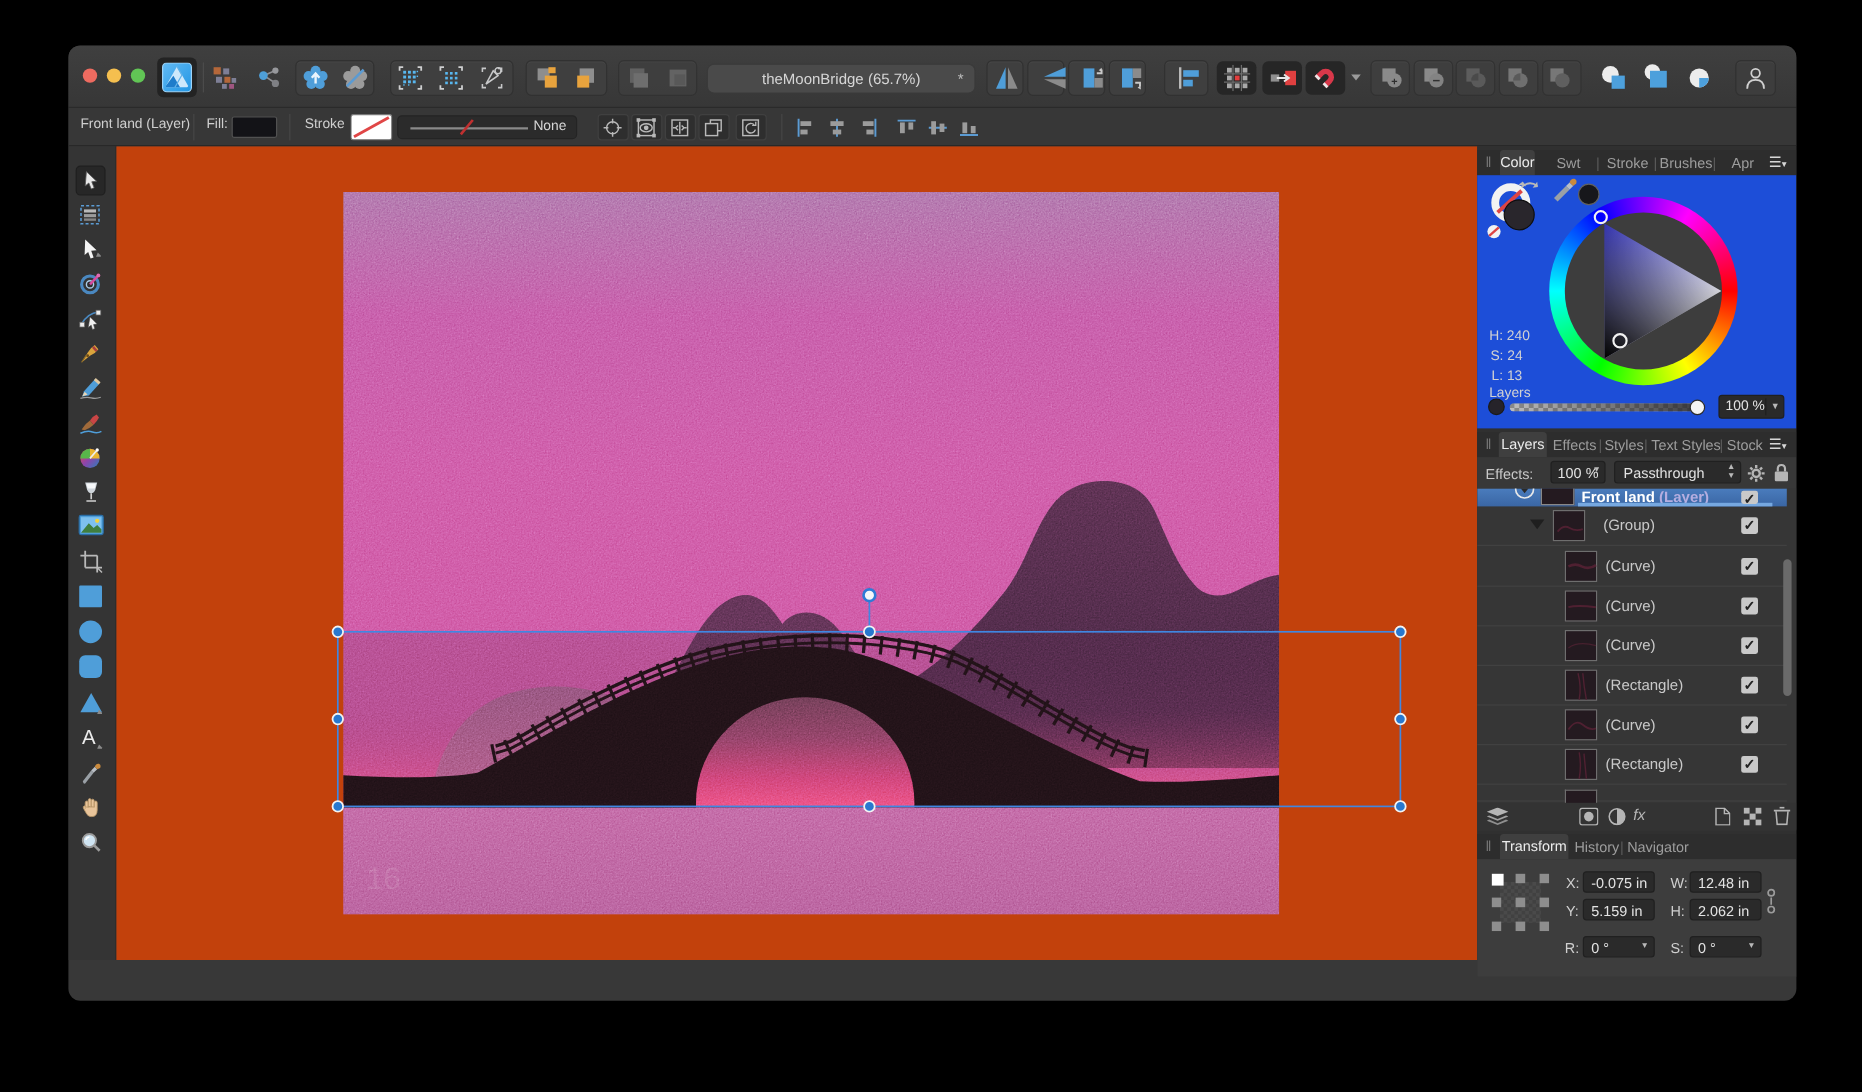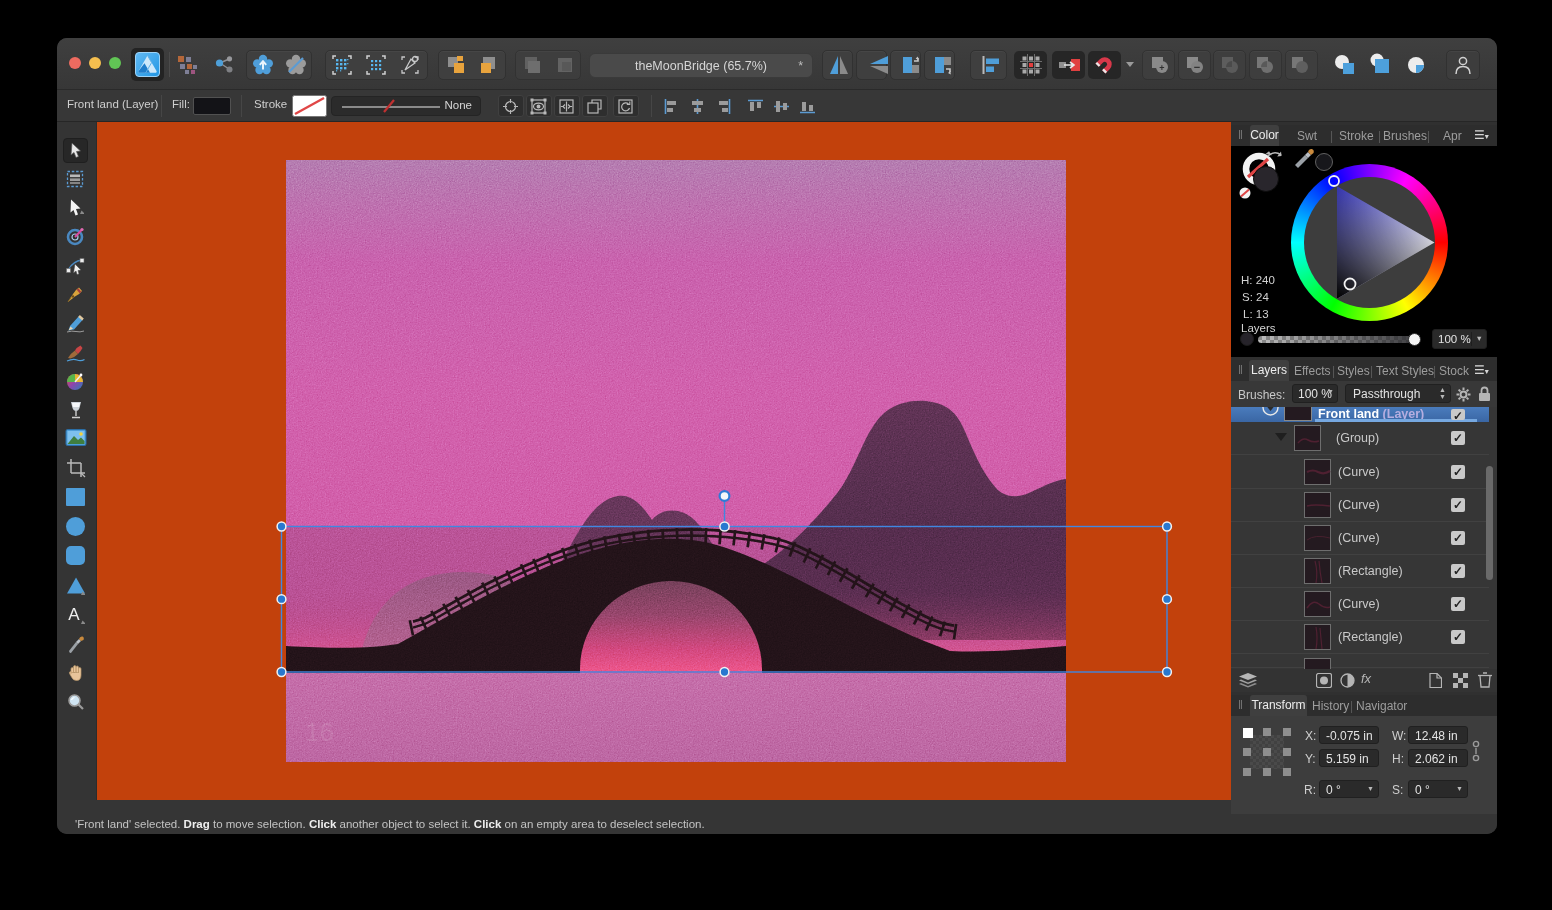--- a/index.html
+++ b/index.html
@@ -537,21 +537,21 @@
       <div class="ptab" style="left:19px;width:29px;line-height:21px">Color</div>
       <span class="abs" style="left:66px;top:4px">Swt</span>
         <span class="abs" style="left:99px;top:4px;color:#5a5a5a">|</span>
       <span class="abs" style="left:108px;top:4px">Stroke</span>
         <span class="abs" style="left:147px;top:4px;color:#5a5a5a">|</span>
       <span class="abs" style="left:152px;top:4px">Brushes</span>
         <span class="abs" style="left:196px;top:4px;color:#5a5a5a">|</span>
       <span class="abs" style="left:212px;top:4px">Apr</span>
       <span class="abs" style="left:243px;top:3px;color:#d6d6d6">☰<span style="font-size:8px">▾</span></span>
     </div>
-    <div class="abs" style="left:0;top:24px;width:266px;height:211px;background:#000000">
+    <div class="abs" style="left:0;top:24px;width:266px;height:211px;background:#1d4ed8">
 
       <svg class="abs" style="left:4px;top:1px" width="100" height="54" viewBox="0 0 100 54">
         <circle cx="24" cy="22" r="13" fill="none" stroke="#f2f2f2" stroke-width="6.5"></circle>
         <line x1="13" y1="30" x2="33" y2="12" stroke="#dd4444" stroke-width="3.2"></line>
         <path d="M33,9 q6.5,-6 13,-1" fill="none" stroke="#b9b9b9" stroke-width="1.6"></path>
           <path d="M46,4.5 l0.6,4.4 -4.4,0.6 Z" fill="#b9b9b9"></path>
           <path d="M32,5 l1,4.6 4.4,-1.4 Z" fill="#b9b9b9" transform="rotate(160 34 7)"></path>
         <circle cx="31" cy="32" r="12.5" fill="#29262c" stroke="#0e0e0e" stroke-width="1"></circle>
         <circle cx="10" cy="46" r="5.5" fill="#f2f2f2"></circle>
           <line x1="6" y1="49.5" x2="14" y2="42.5" stroke="#dd4444" stroke-width="2"></line>
@@ -602,21 +602,21 @@
       <span class="abs" style="left:63px;top:4px">Effects</span>
         <span class="abs" style="left:101px;top:4px;color:#5a5a5a">|</span>
       <span class="abs" style="left:106px;top:4px">Styles</span>
         <span class="abs" style="left:139px;top:4px;color:#5a5a5a">|</span>
       <span class="abs" style="left:145px;top:4px">Text Styles</span>
         <span class="abs" style="left:202px;top:4px;color:#5a5a5a">|</span>
       <span class="abs" style="left:208px;top:4px">Stock</span>
       <span class="abs" style="left:243px;top:3px;color:#d6d6d6">☰<span style="font-size:8px">▾</span></span>
     </div>
     <div class="abs" style="left:0;top:259px;width:266px;height:311px;background:#383838">
-      <div class="abs" style="left:7px;top:7px;color:#c9c9c9;font-size:12px">Brushes:</div>
+      <div class="abs" style="left:7px;top:7px;color:#c9c9c9;font-size:12px">Effects:</div>
       <div class="ibox" style="left:61px;top:3px;width:46px;height:19px">
           <span style="position:absolute;left:5px;top:2px">100 %</span>
           <span style="position:absolute;right:3px;top:3px;color:#b9b9b9;font-size:7px">▼</span>
         </div>
       <div class="ibox" style="left:114px;top:3px;width:106px;height:19px">
           <span style="position:absolute;left:7px;top:2px">Passthrough</span>
           <span style="position:absolute;right:4px;top:1px;color:#b9b9b9;font-size:7px">▲<br>▼</span>
         </div>
       <svg class="abs" style="left:225px;top:6px" width="15" height="15" viewBox="0 0 15 15" fill="#b5b5b5">
           <circle cx="7.5" cy="7.5" r="3" fill="none" stroke="#b5b5b5" stroke-width="2"></circle>
@@ -791,16 +791,13 @@
           <span style="position:absolute;left:6px;top:2px">0 °</span>
           <span style="position:absolute;right:4px;top:4px;color:#b9b9b9;font-size:7px">▼</span>
         </div>
       <svg class="abs" style="left:240px;top:24px" width="10" height="22" viewBox="0 0 10 22" fill="none" stroke="#9b9b9b" stroke-width="1.4">
           <circle cx="5" cy="4" r="2.6"></circle>
           <circle cx="5" cy="18" r="2.6"></circle>
           <line x1="5" y1="8" x2="5" y2="14"></line>
         </svg>
     </div>
   </div>
-  <div class="statusbar">
-      <span style="position:absolute;left:18px;top:18px">'Front land' selected. <b style="color:#efefef">Drag</b> to move selection. <b style="color:#efefef">Click</b> another object to select it. <b style="color:#efefef">Click</b> on an empty area to deselect selection.</span>
-    </div>
 </div>
 
 </body></html>

